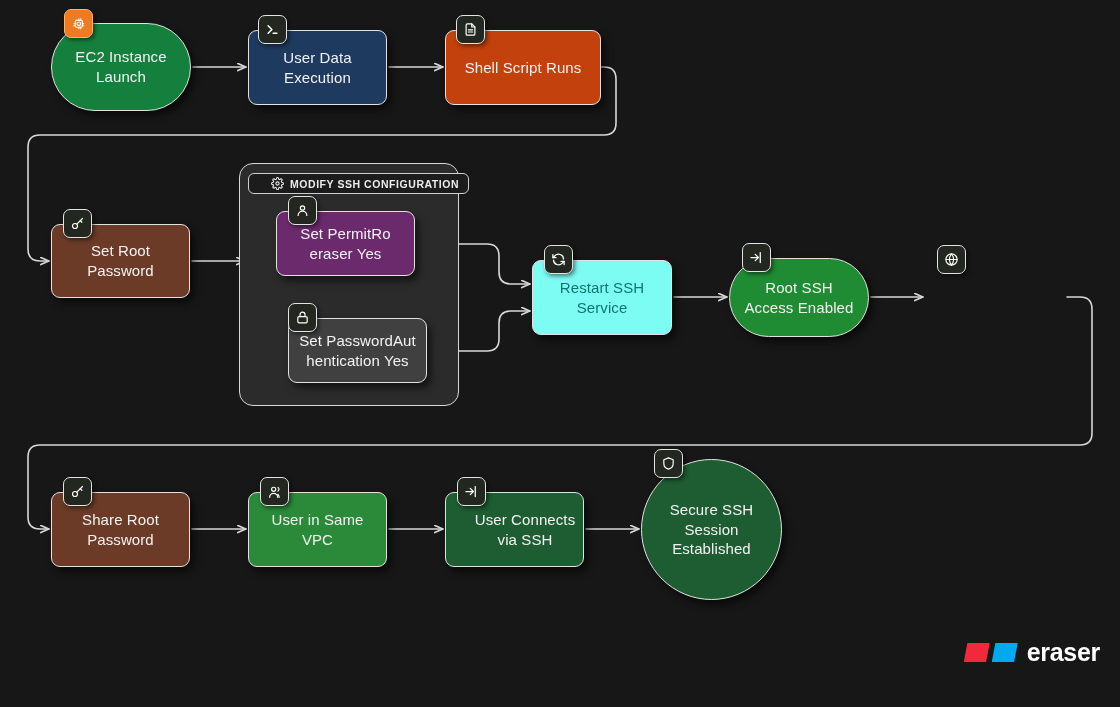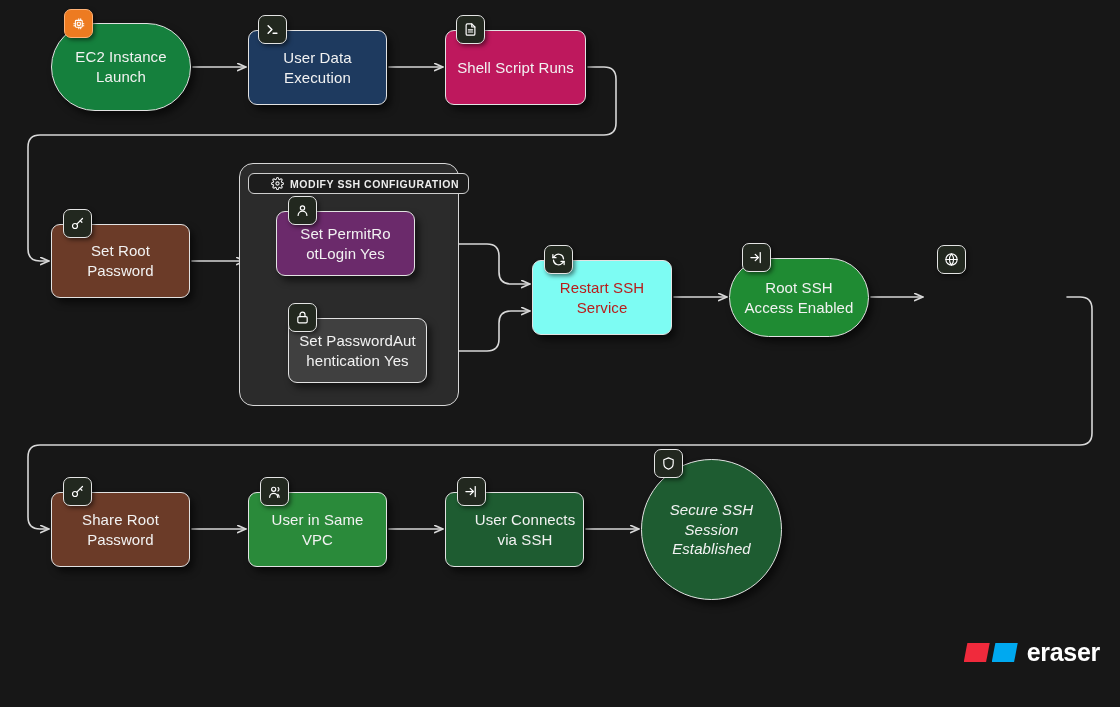--- a/index.html
+++ b/index.html
@@ -50,22 +50,22 @@
     color:#f2f2f2;
     font-size:15px;
     line-height:1.32;
     letter-spacing:.1px;
     border-radius:9px;
     box-shadow:4px 5px 7px rgba(0,0,0,.55);
     z-index:3;
     padding:0 7px;
   }
   .node.stadium{border-radius:46px;}
-  .node.circle{border-radius:50%;font-style:italic;}
-  .node.dark-text{color:#b91c1c;}
+  .node.circle{border-radius:50%;}
+  .node.dark-text{color:#0f766e;}
   .node span{display:block;}
 
   
   .badge{
     position:absolute;
     width:27px;height:27px;
     border-radius:7px;
     background:#22281f;
     border:1.6px solid #e4e4e4;
     display:flex;align-items:center;justify-content:center;
@@ -172,21 +172,21 @@
 
   <div class="badge" style="left:456px;top:15px;">
     <span>
       <svg width="15" height="15" viewBox="0 0 24 24" fill="none" stroke="#ffffff" stroke-width="1.9" stroke-linecap="round" stroke-linejoin="round">
         <path d="M14 3H7a2 2 0 0 0-2 2v14a2 2 0 0 0 2 2h10a2 2 0 0 0 2-2V8z"></path>
         <path d="M14 3v5h5"></path>
           <path d="M8.5 12.5h7M8.5 16h7"></path>
       </svg>
     </span>
   </div>
-  <div class="node" style="left:445px;top:30px;width:141px;height:75px;background:#be185d;">
+  <div class="node" style="left:445px;top:30px;width:156px;height:75px;background:#c2410c;">
     <div>
       <span>Shell Script Runs</span>
     </div>
   </div>
 
   <div class="badge" style="left:63px;top:209px;">
     <span>
       <svg width="15" height="15" viewBox="0 0 24 24" fill="none" stroke="#ffffff" stroke-width="1.9" stroke-linecap="round" stroke-linejoin="round">
         <circle cx="8" cy="16" r="4"></circle>
           <path d="M10.9 13.1 L20 4"></path>
@@ -205,21 +205,21 @@
     <span>
       <svg width="15" height="15" viewBox="0 0 24 24" fill="none" stroke="#ffffff" stroke-width="1.9" stroke-linecap="round" stroke-linejoin="round">
         <circle cx="12" cy="8" r="3.4"></circle>
           <path d="M5 20a7 7 0 0 1 14 0"></path>
       </svg>
     </span>
   </div>
   <div class="node" style="left:276px;top:211px;width:139px;height:65px;background:#6b2a6b;">
     <div>
       <span>Set PermitRo</span>
-      <span>otLogin Yes</span>
+      <span>eraser Yes</span>
     </div>
   </div>
 
   <div class="badge" style="left:288px;top:303px;">
     <span>
       <svg width="15" height="15" viewBox="0 0 24 24" fill="none" stroke="#ffffff" stroke-width="1.9" stroke-linecap="round" stroke-linejoin="round">
         <rect x="4.5" y="10.5" width="15" height="10" rx="2"></rect>
         <path d="M8 10.5V7.5a4 4 0 0 1 8 0v3"></path>
       </svg>
     </span>

